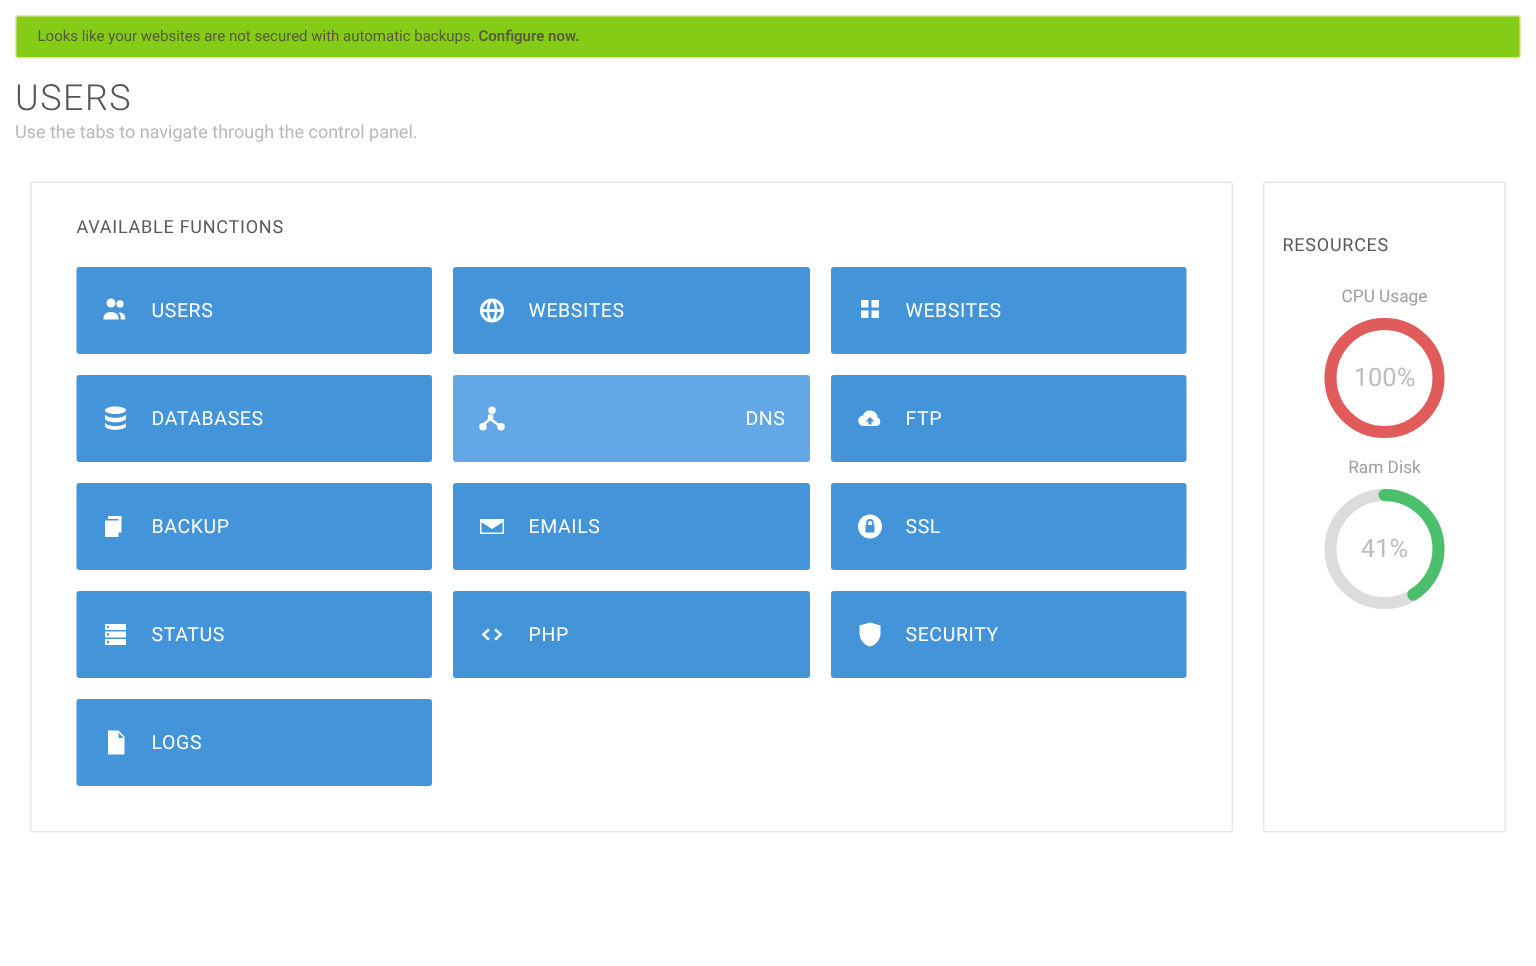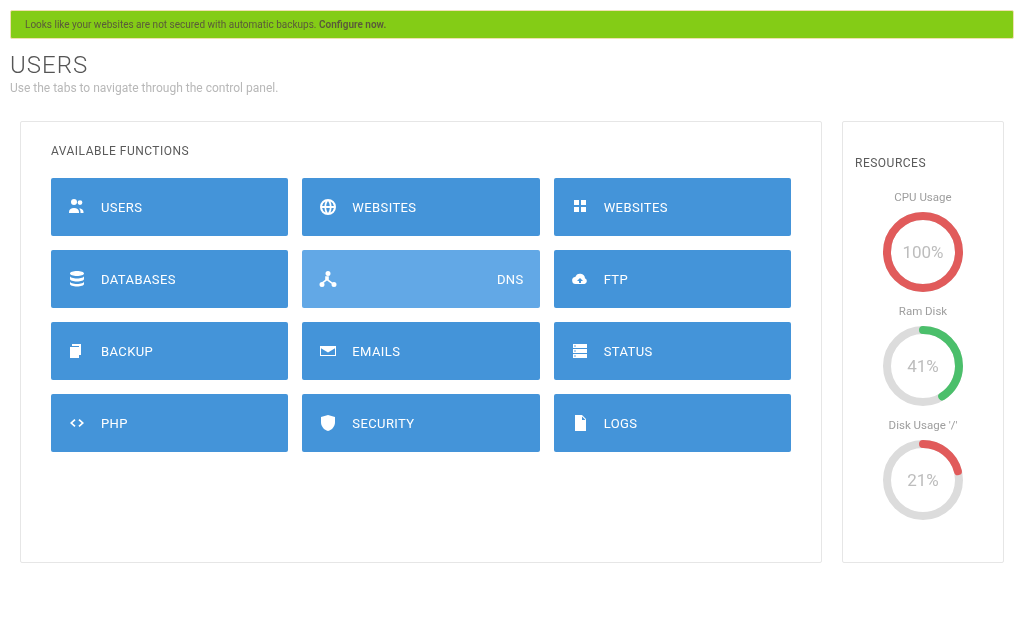--- a/index.html
+++ b/index.html
@@ -170,20 +170,28 @@
           <span class="icon">
             <svg width="20" height="20" viewBox="0 0 20 20">
               <use href="#mail-icon"></use>
             </svg>
           </span>
           <span>EMAILS</span>
         </div>
         <div class="tile">
           <span class="icon">
             <svg width="20" height="20" viewBox="0 0 20 20">
+              <use href="#lock-icon"></use>
+            </svg>
+          </span>
+          <span>SSL</span>
+        </div>
+        <div class="tile">
+          <span class="icon">
+            <svg width="20" height="20" viewBox="0 0 20 20">
               <use href="#server-icon"></use>
             </svg>
           </span>
           <span>STATUS</span>
         </div>
         <div class="tile">
           <span class="icon">
             <svg width="20" height="20" viewBox="0 0 20 20">
               <use href="#code-icon"></use>
             </svg>
@@ -219,27 +227,20 @@
               <circle cx="42" cy="42" r="36" fill="none" stroke="#e15b5b" stroke-width="8" stroke-dasharray="226.2 226.2" stroke-linecap="round"></circle>
             </svg><div class="gauge-text">100%</div></div>
         </div>
         <div class="gauge-block">
           <div class="gauge-label">Ram Disk</div>
           <div class="gauge"><svg width="84" height="84" viewBox="0 0 84 84">
               <circle cx="42" cy="42" r="36" fill="none" stroke="#dcdcdc" stroke-width="8"></circle>
               <circle cx="42" cy="42" r="36" fill="none" stroke="#4bbf6b" stroke-width="8" stroke-dasharray="92.7 226.2" stroke-linecap="round"></circle>
             </svg><div class="gauge-text">41%</div></div>
         </div>
-        <div class="gauge-block">
-          <div class="gauge-label">Disk Usage '/'</div>
-          <div class="gauge"><svg width="84" height="84" viewBox="0 0 84 84">
-              <circle cx="42" cy="42" r="36" fill="none" stroke="#dcdcdc" stroke-width="8"></circle>
-              <circle cx="42" cy="42" r="36" fill="none" stroke="#e15b5b" stroke-width="8" stroke-dasharray="47.5 226.2" stroke-linecap="round"></circle>
-            </svg><div class="gauge-text">21%</div></div>
-        </div>
       </div>
   </div>
 </div>
 
 <svg width="0" height="0" style="position:absolute">
   <defs>
     <g id="users-icon">
         <path d="M7 8a3 3 0 100-6 3 3 0 000 6zm6 0a2.4 2.4 0 100-4.8A2.4 2.4 0 0013 8zM2 15c0-2.5 2.2-4 5-4s5 1.5 5 4v1H2v-1zm11.3-3.6c1.9.3 3.2 1.5 3.2 3.6v1h-3v-1c0-1.4-.5-2.6-1.4-3.4.4-.1.8-.2 1.2-.2z"></path>
       </g>
     <g id="globe-icon">

